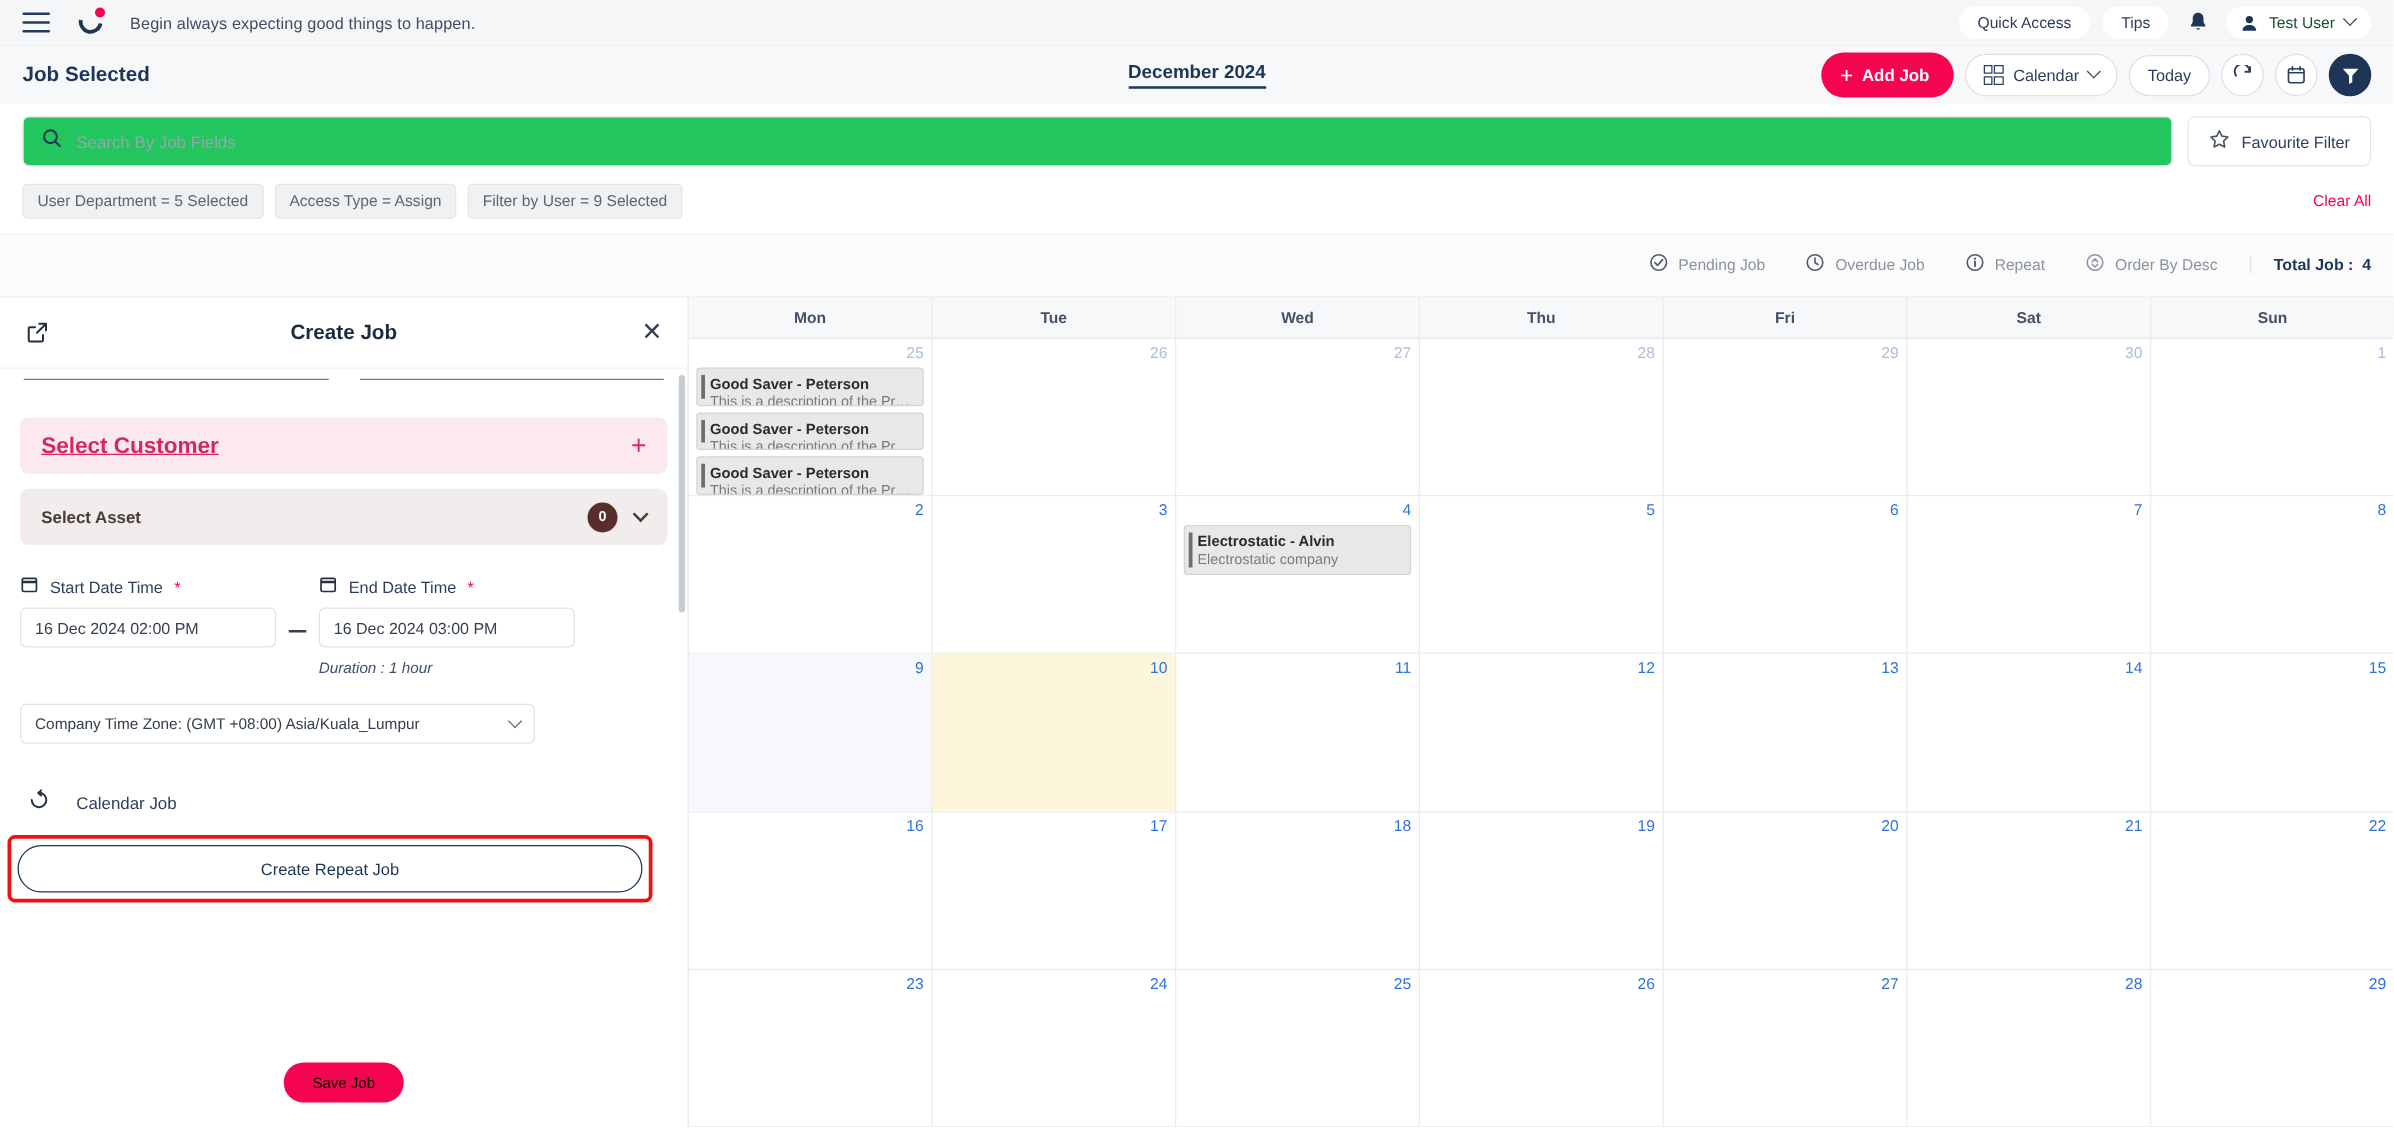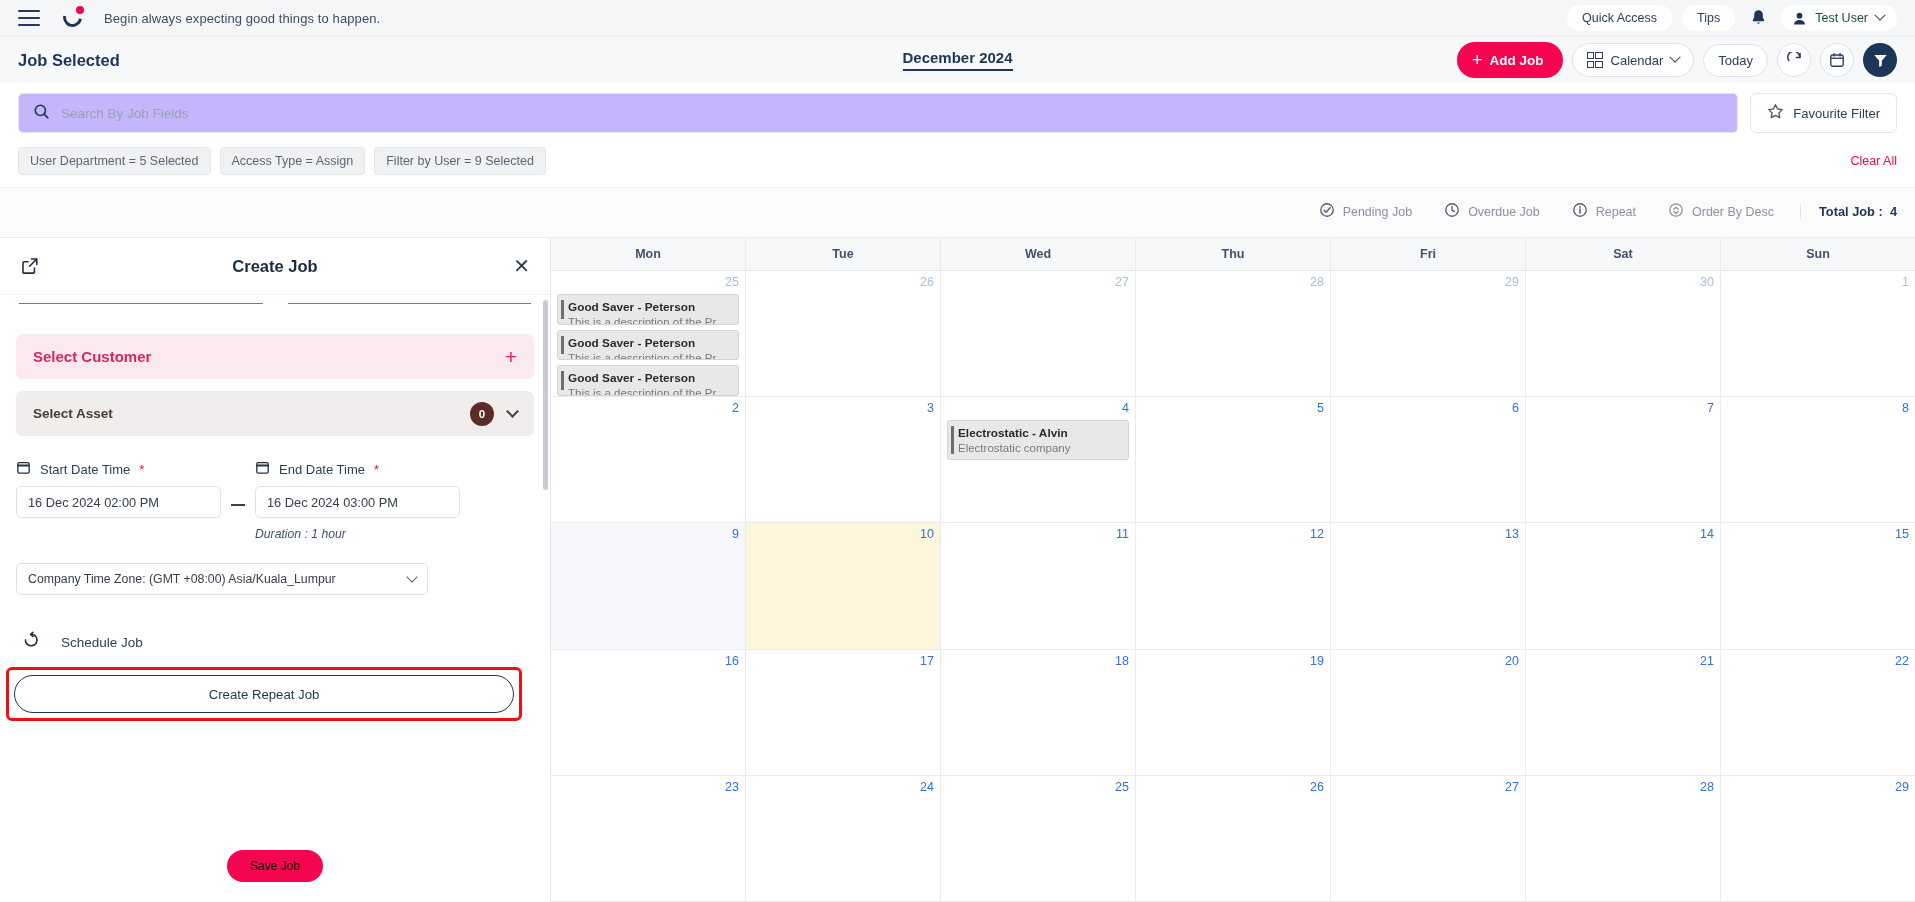--- a/index.html
+++ b/index.html
@@ -70,21 +70,21 @@
     background: #1d3557; border-radius: 50%; width: 34px; height: 34px;
     display: flex; align-items: center; justify-content: center; cursor: pointer;
   }
   .grid-icon { width: 16px; height: 16px; display: grid; grid-template: 1fr 1fr / 1fr 1fr; gap: 1.5px; }
   .grid-icon i { background: transparent; border: 1.3px solid #2c3e5d; }
 
   
   .search-row { display: flex; align-items: center; gap: 12px; padding: 10px 18px 8px; background: #fff; flex-shrink: 0; }
   .search-box {
     flex: 1; height: 40px; border: 1px solid #e2e5ea; border-radius: 5px;
-    display: flex; align-items: center; padding: 0 14px; gap: 11px; background: #c4b5fd;
+    display: flex; align-items: center; padding: 0 14px; gap: 11px; background: #22c55e;
   }
   .search-box input {
     border: none; outline: none; font-size: 13.5px; color: #2c3e5d; width: 100%;
     font-family: "Liberation Sans", sans-serif; background: transparent;
   }
   .search-box input::placeholder { color: #9aa3b0; }
   .fav-filter {
     height: 40px; border: 1px solid #e2e5ea; border-radius: 6px; background: #fff;
     display: flex; align-items: center; gap: 9px; padding: 0 16px; font-size: 13px;
     color: #2c3e5d; cursor: pointer; white-space: nowrap;
@@ -135,21 +135,21 @@
   .close-x { margin-left: auto; font-size: 20px; color: #33404f; cursor: pointer; line-height: 1; }
 
   .panel-scroll { flex: 1; overflow: hidden; position: relative; padding: 0 16px; }
   .cut-inputs { display: flex; gap: 25px; padding: 0 3px; }
   .cut-inputs div { flex: 1; height: 9px; border-bottom: 1px solid #6b7c8d; }
 
   .sect-customer {
     background: #fbe9ef; border-radius: 7px; height: 45px; display: flex; align-items: center;
     padding: 0 17px; margin-top: 30px; cursor: pointer;
   }
-  .sect-customer .lbl { font-size: 15px; font-weight: bold; color: #d6285e; }
+  .sect-customer .lbl { font-size: 18px; font-weight: bold; color: #d6285e; text-decoration: underline; }
   .sect-customer .plus { margin-left: auto; font-size: 21px; color: #d6285e; line-height: 1; }
 
   .sect-asset {
     background: #f0edec; border-radius: 7px; height: 45px; display: flex; align-items: center;
     padding: 0 17px; margin-top: 12px; cursor: pointer;
   }
   .sect-asset .lbl { font-size: 13.5px; font-weight: bold; color: #4a3b38; }
   .badge-count {
     margin-left: auto; width: 24px; height: 24px; border-radius: 50%; background: #5a2d28;
     color: #fff; font-size: 11.5px; display: flex; align-items: center; justify-content: center; font-weight: bold;
@@ -434,21 +434,21 @@
           <span class="tz-chev"></span>
         </div>
 
         <div class="recurrent">
           <span>
             <svg width="18" height="18" viewBox="0 0 18 18">
                 <path d="M3.4 9a5.8 5.8 0 105.8-5.8" stroke="#22303f" stroke-width="1.6" fill="none" stroke-linecap="round"></path>
                 <path d="M10.9 1.3L8.6 3.4l2.3 2" stroke="#22303f" stroke-width="1.6" fill="none" stroke-linecap="round" stroke-linejoin="round"></path>
               </svg>
           </span>
-          <span class="lbl">Schedule Job</span>
+          <span class="lbl">Calendar Job</span>
         </div>
 
         <div class="repeat-wrap">
           <button class="btn-repeat">Create Repeat Job</button>
         </div>
       </div>
 
       <div class="panel-foot">
         <button class="btn-save">Save Job</button>
       </div>

